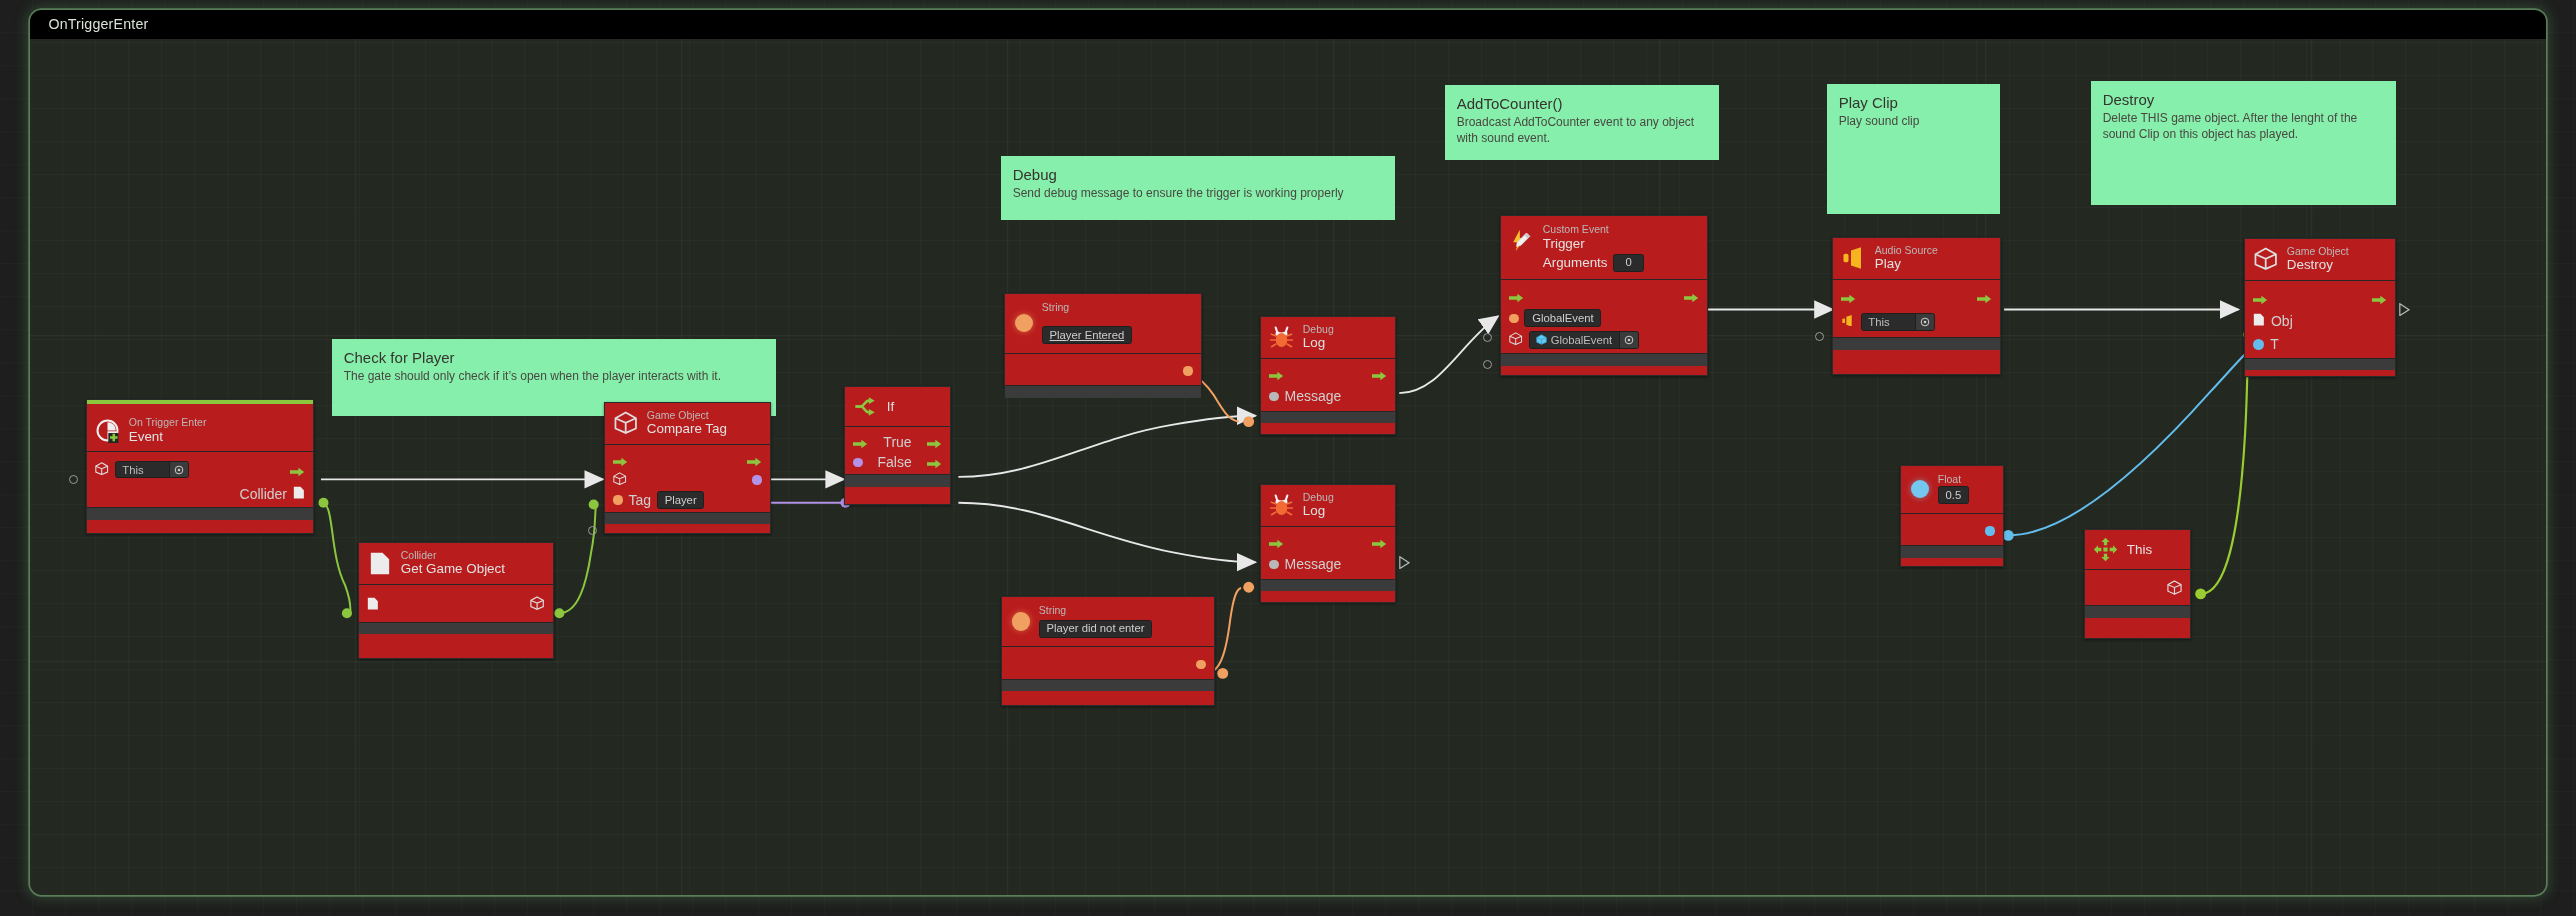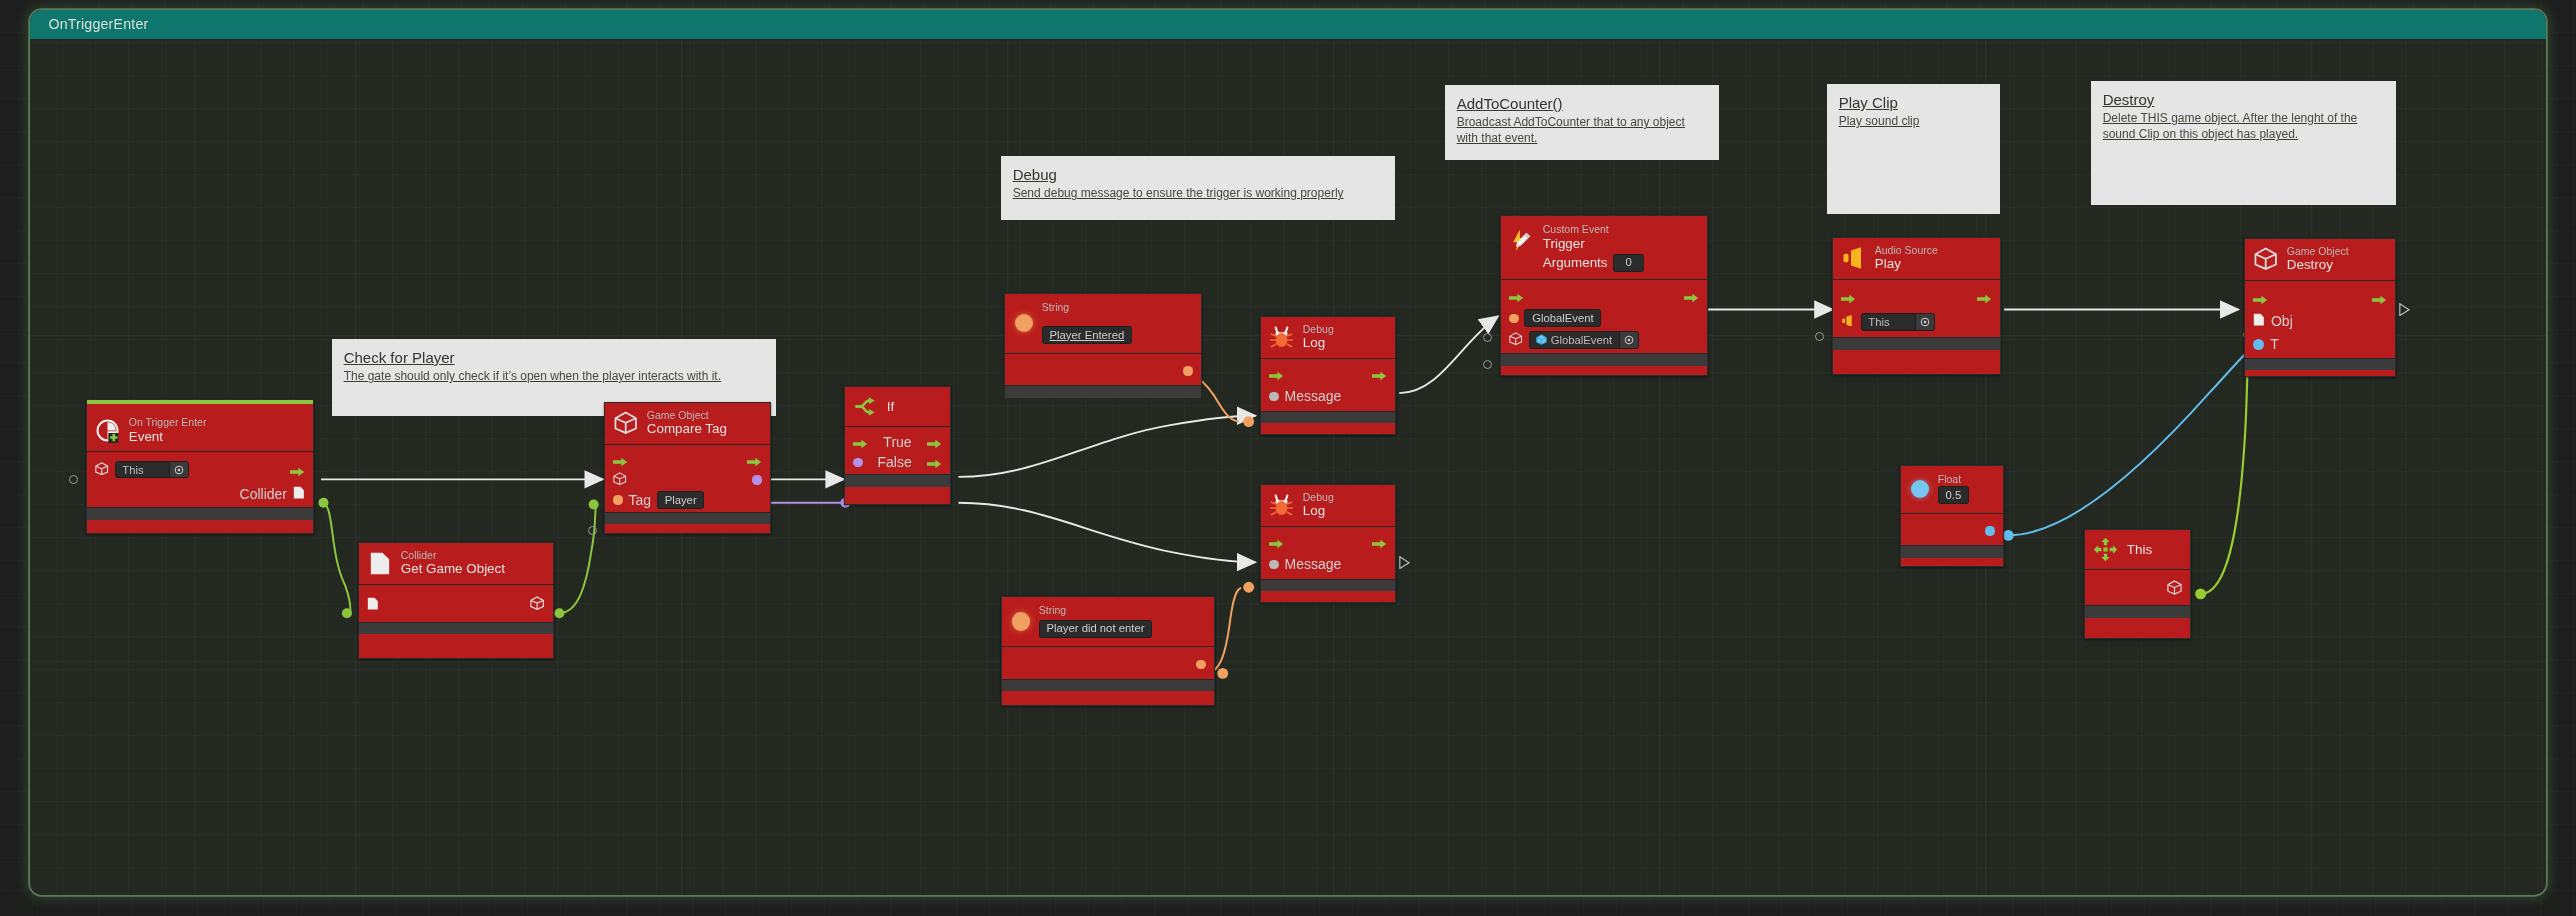--- a/index.html
+++ b/index.html
@@ -21,40 +21,40 @@
     background-image:
       linear-gradient(to right, rgba(255,255,255,.030) 0.8px, transparent 0.8px),
       linear-gradient(to bottom, rgba(255,255,255,.030) 0.8px, transparent 0.8px),
       linear-gradient(to right, rgba(255,255,255,.055) 0.8px, transparent 0.8px),
       linear-gradient(to bottom, rgba(255,255,255,.055) 0.8px, transparent 0.8px);
     background-size:33px 33px, 33px 33px, 326px 326px, 326px 326px;
     background-position:-0.8px -0.8px,-0.8px -0.8px,-0.8px -0.8px,-0.8px -0.8px;
   }
   #group-title{
     position:absolute;left:0;top:0;width:100%;height:28.5px;
-    background:#0f766e;border-top-left-radius:10px;border-top-right-radius:10px;
+    background:#000000;border-top-left-radius:10px;border-top-right-radius:10px;
     color:#d9e3d9;font-size:14.2px;line-height:28.5px;padding-left:18.4px;
     box-sizing:border-box;letter-spacing:0.2px;
   }
 
   
   #outer-grid{
     position:absolute;inset:0;
     background-image:
       linear-gradient(to right, rgba(255,255,255,.022) 0.8px, transparent 0.8px),
       linear-gradient(to bottom, rgba(255,255,255,.022) 0.8px, transparent 0.8px);
     background-size:33px 33px;
     background-position:-0.8px -0.8px;
     pointer-events:none;
   }
 
   
   .note{
-    position:absolute;background:#e5e5e5;color:#3b3a33;
-    padding:10px 11.7px 11.7px 11.7px;box-sizing:border-box;text-decoration:underline;
+    position:absolute;background:#86efac;color:#3b3a33;
+    padding:10px 11.7px 11.7px 11.7px;box-sizing:border-box;
   }
   .note .nt-title{font-size:15px;margin-bottom:3.3px;color:#35342d;}
   .note .nt-body{font-size:12px;line-height:1.32;color:#494840;}
 
   
   .node{
     position:absolute;background:#b91c1c;border:0.8px solid #2b2b2b;
     box-shadow:0 0.8px 2.5px rgba(0,0,0,.45);
     box-sizing:border-box;
   }
@@ -180,21 +180,21 @@
     <div class="nt-body">The gate should only check if it’s open when the player interacts with it.</div>
   </div>
 
   <div class="note" style="left:1001px;top:156px;width:394px;height:64px;">
     <div class="nt-title">Debug</div>
     <div class="nt-body">Send debug message to ensure the trigger is working properly</div>
   </div>
 
   <div class="note" style="left:1445px;top:85px;width:274px;height:75px;">
     <div class="nt-title">AddToCounter()</div>
-    <div class="nt-body">Broadcast AddToCounter that to any object with that event.</div>
+    <div class="nt-body">Broadcast AddToCounter event to any object with sound event.</div>
   </div>
 
   <div class="note" style="left:1827px;top:84px;width:173px;height:130px;">
     <div class="nt-title">Play Clip</div>
     <div class="nt-body">Play sound clip</div>
   </div>
 
   <div class="note" style="left:2091px;top:81px;width:305px;height:124px;">
     <div class="nt-title">Destroy</div>
     <div class="nt-body">Delete THIS game object. After the lenght of the sound Clip on this object has played.</div>

